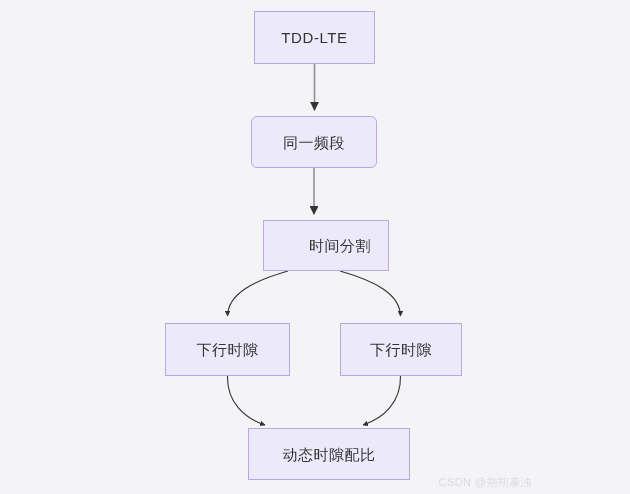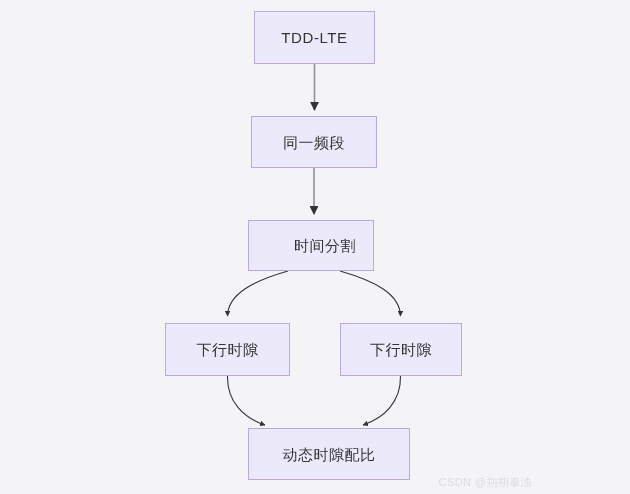--- a/index.html
+++ b/index.html
@@ -43,22 +43,22 @@
     font-size: 15px;
     line-height: 1;
     color: #333333;
     white-space: nowrap;
   }
   .node-label.latin {
     font-size: 15px;
     letter-spacing: 0.6px;
   }
   #node-tddlte  { left: 254px; top: 11px;  width: 121px; height: 53px; }
-  #node-band    { left: 251px; top: 116px; width: 126px; height: 52px; }
-  #node-split   { left: 248px; top: 220px; width: 126px; height: 51px; padding-left: 28px; }
+  #node-band    { left: 251px; top: 116px; width: 126px; height: 52px; border-radius: 6px; }
+  #node-split   { left: 263px; top: 220px; width: 126px; height: 51px; padding-left: 28px; }
   #node-uplink  { left: 165px; top: 323px; width: 125px; height: 53px; }
   #node-downlink{ left: 340px; top: 323px; width: 122px; height: 53px; }
   #node-dynamic { left: 248px; top: 428px; width: 162px; height: 52px; }
 
   #watermark {
     position: absolute;
     right: 8px;
     bottom: 4px;
     font-size: 11px;
     color: #dcdcdf;

